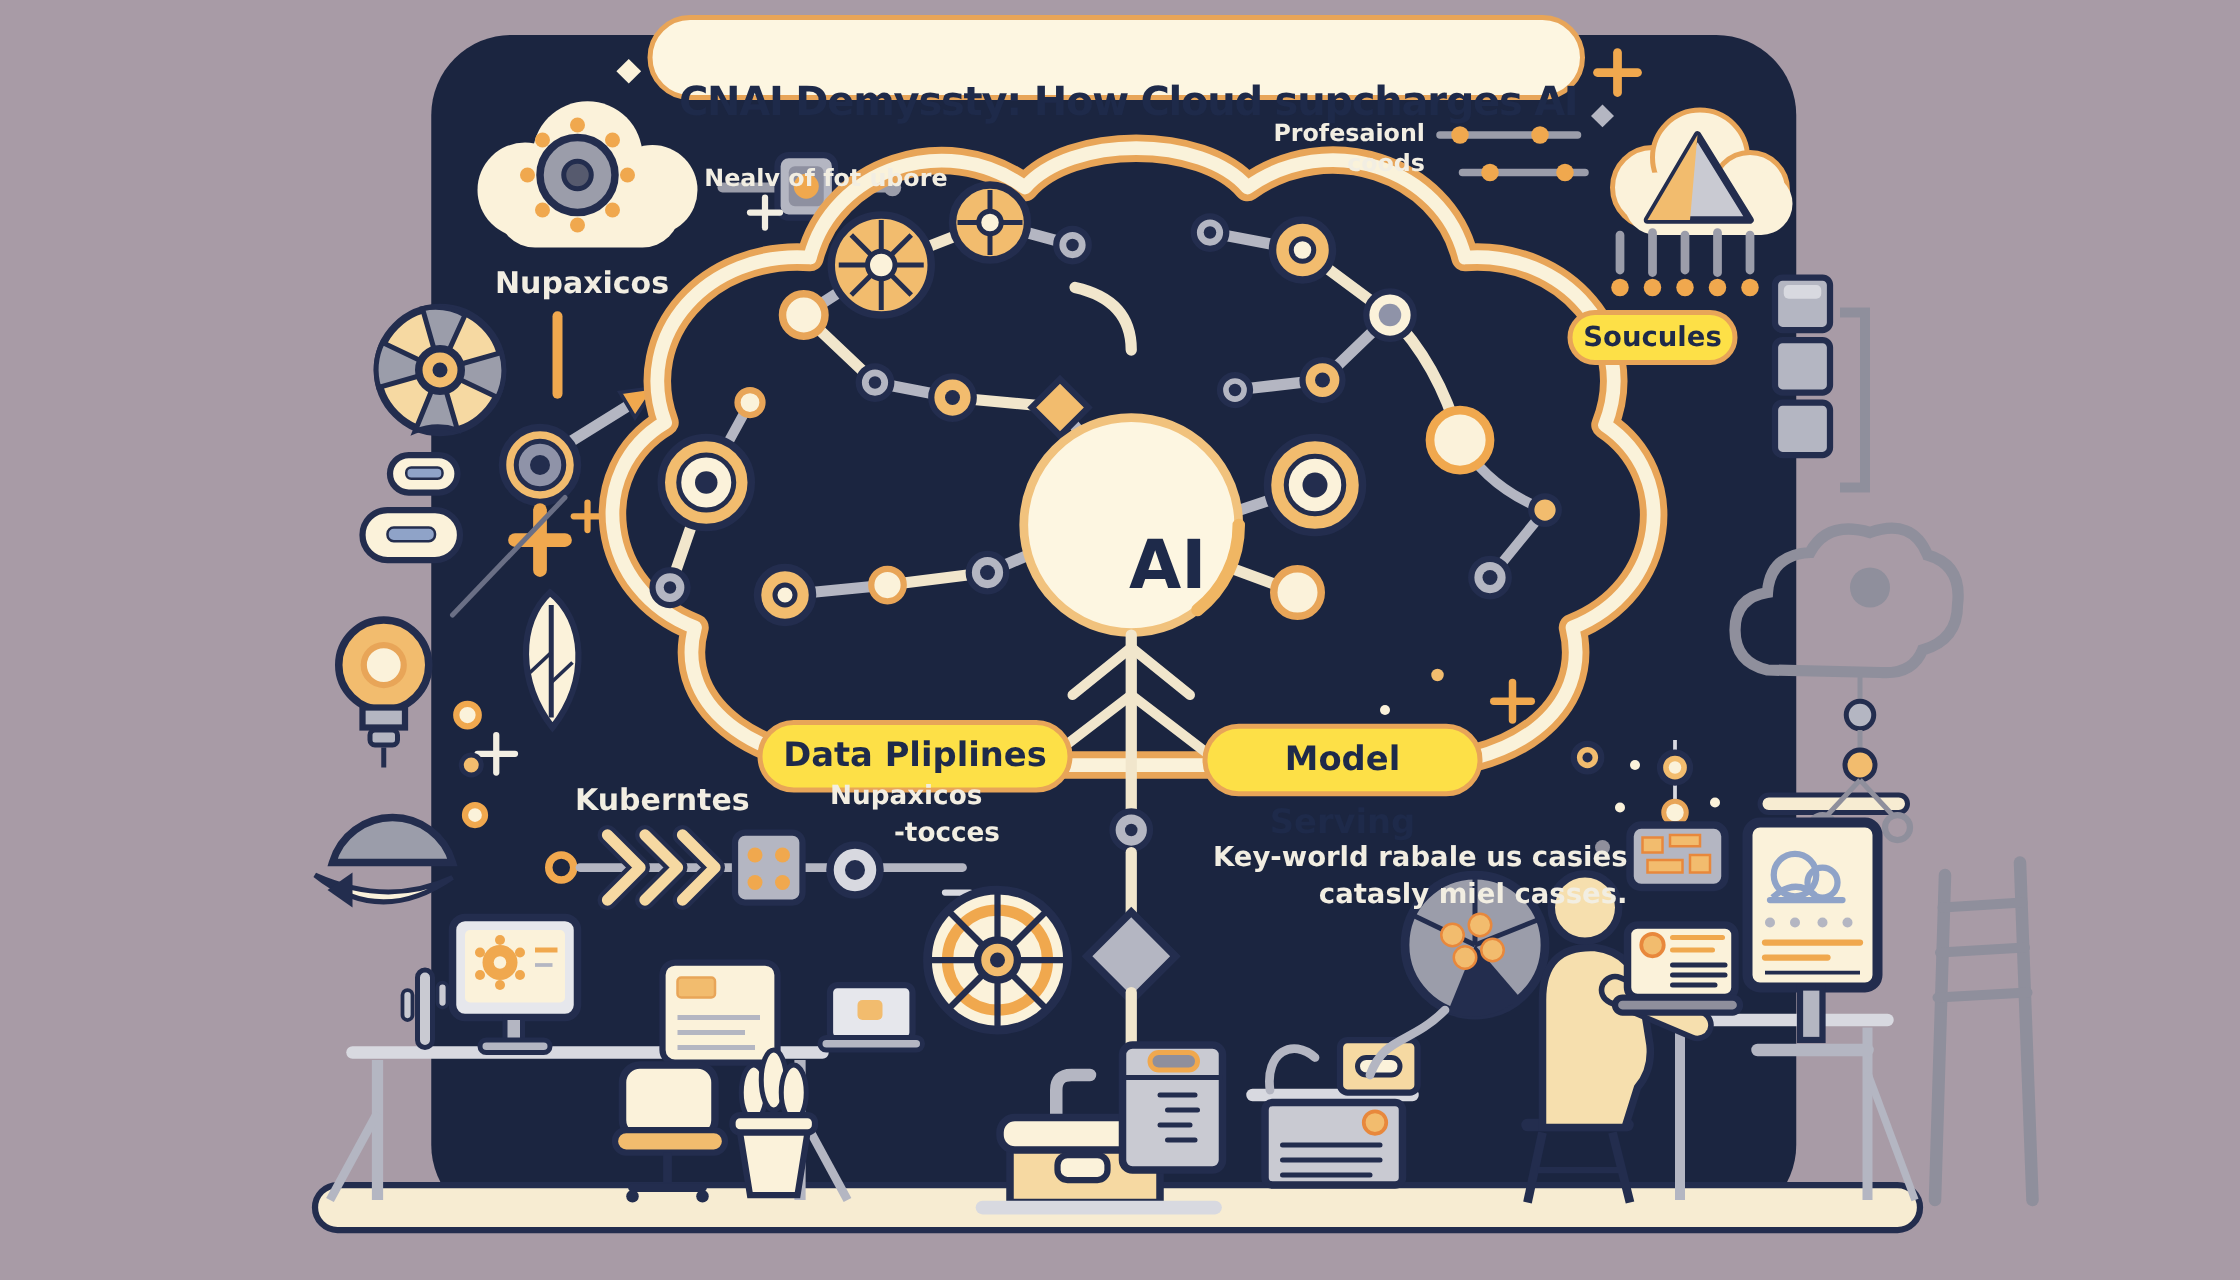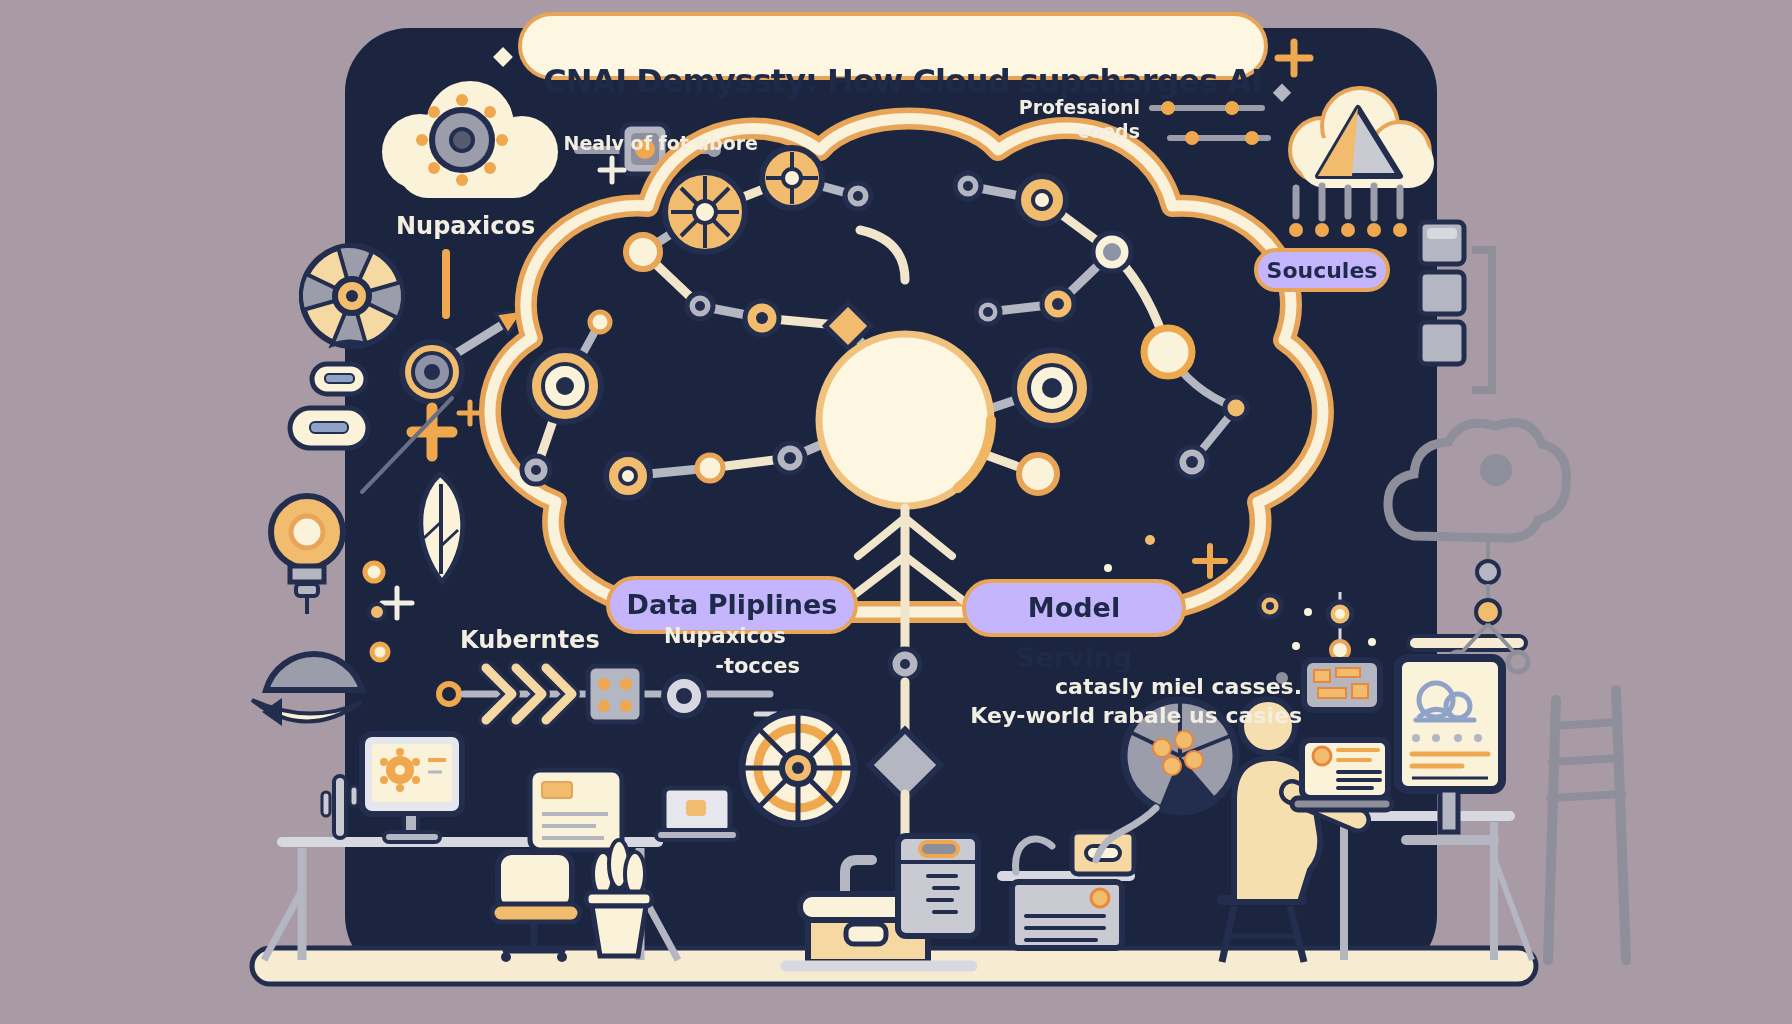--- a/index.html
+++ b/index.html
@@ -1,21 +1,21 @@
 <!DOCTYPE html>
 <html><head>
 <meta charset="utf-8">
 <style>
   html,body{margin:0;padding:0;background:#a89ba6;}
   .stage{position:relative;width:1792px;height:1024px;overflow:hidden;
          background:#a89ba6;font-family:"DejaVu Sans",sans-serif;}
   .stage svg{position:absolute;left:0;top:0;}
   .txt{position:absolute;color:#f2eee2;font-weight:700;}
   .navy{color:#1e2a4a;}
-  .pill{position:absolute;background:#c4b5fd;border:4px solid #e8a558;
+  .pill{position:absolute;background:#fde047;border:4px solid #e8a558;
         border-radius:32px;color:#1e2a4a;font-weight:800;text-align:center;
         box-sizing:border-box;}
   .center{text-align:right;margin-top:34px;}
   .right{text-align:right;}
 </style>
 </head>
 <body>
 
 <div class="stage">
 <svg width="1792" height="1024" viewBox="0 0 1792 1024">
@@ -529,28 +529,29 @@
 
 <div class="txt right" style="left:990px;top:95px;width:150px;font-size:19px;line-height:24px;">
   <span style="display:block;">Profesaionl</span>
   <span style="display:block;">coods</span>
 </div>
 
 <div class="txt" style="left:396px;top:212px;width:180px;font-size:24px;">Nupaxicos</div>
 
 <div class="pill" style="left:1254px;top:248px;width:136px;height:44px;line-height:38px;font-size:22px;border-radius:22px;">Soucules</div>
 
+<div class="txt navy center" style="left:845px;top:386px;width:120px;font-size:54px;font-weight:800;">AI</div>
 
 <div class="pill" style="left:962px;top:579px;width:224px;height:58px;line-height:50px;font-size:27px;">Model Serving</div>
 
 <div class="pill" style="left:606px;top:576px;width:252px;height:58px;line-height:50px;font-size:27px;">Data Pliplines</div>
 
 <div class="txt" style="left:460px;top:626px;width:180px;font-size:24px;">Kuberntes</div>
 
 <div class="txt" style="left:664px;top:624px;width:140px;font-size:21px;">Nupaxicos</div>
 <div class="txt right" style="left:690px;top:654px;width:110px;font-size:21px;">-tocces</div>
 
 
 <div class="txt center" style="left:928px;top:638px;width:374px;font-size:22px;line-height:29px;">
+  <span style="display:block;">Key-world rabale us casies</span>
   <span style="display:block;">catasly miel casses.</span>
-  <span style="display:block;">Key-world rabale us casies</span>
 </div>
 </div>
 
 </body></html>

